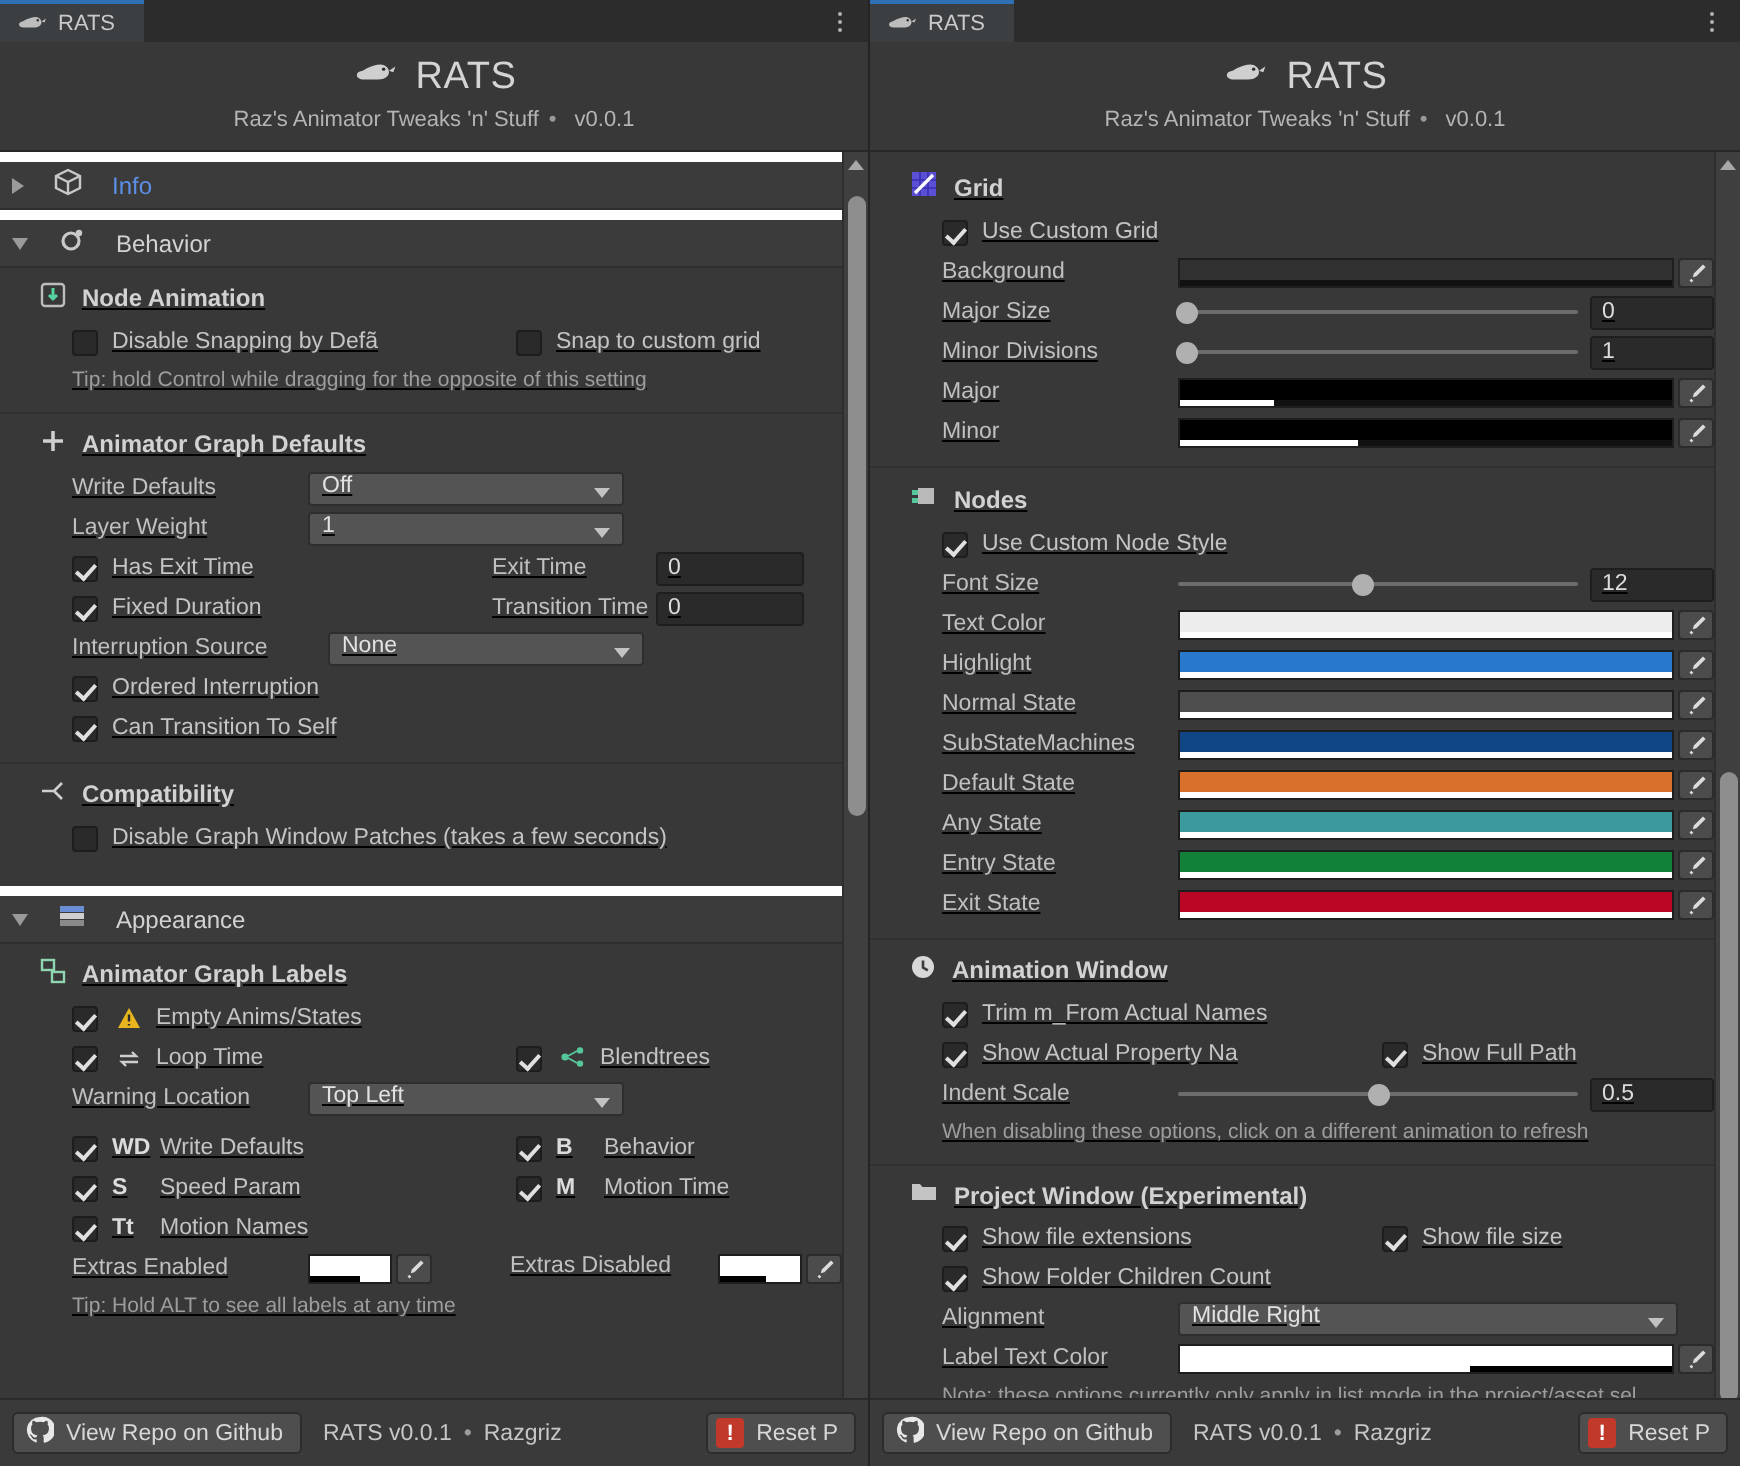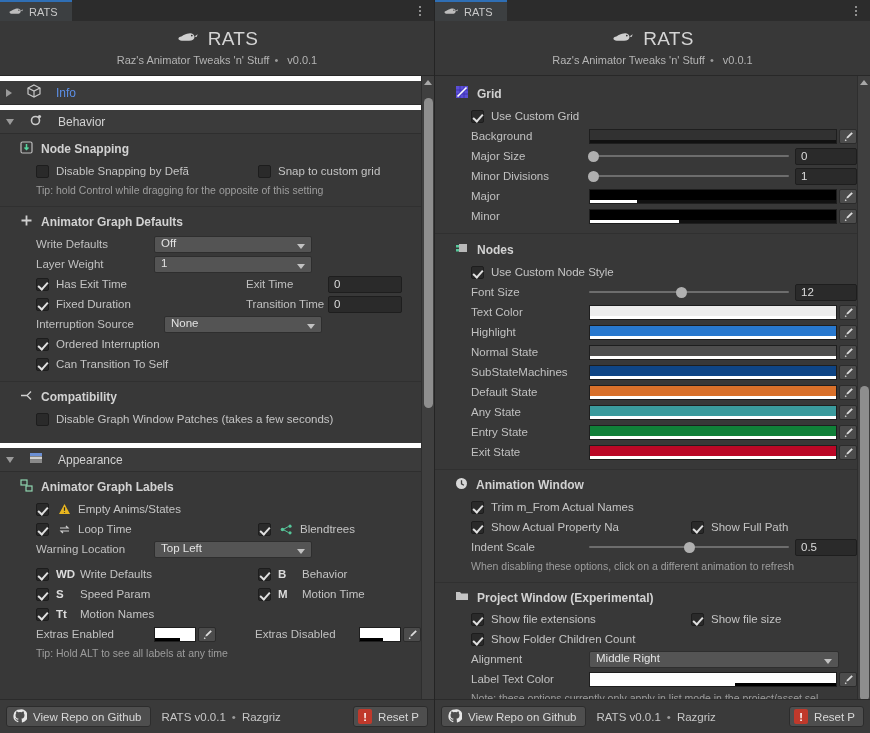--- a/index.html
+++ b/index.html
@@ -84,21 +84,21 @@
     background: #3b3b3b;
     border-top: 5px solid #ffffff;
     border-bottom: 1px solid #2e2e2e;
     font-size: 12px; color: #d2d2d2;
   }
   .foldout.blue { color: #5c8fe6; }
   .arrow-r { width:0; height:0; border-top:4px solid transparent; border-bottom:4px solid transparent; border-left:6px solid #9a9a9a; }
   .arrow-d { width:0; height:0; border-left:4px solid transparent; border-right:4px solid transparent; border-top:6px solid #9a9a9a; }
 
   
-  .group { padding: 7px 0 7px 0; }
+  .group { padding: 7px 0 7px 0; text-decoration: underline; }
   .group + .group { border-top: 1px solid #303030; }
   .group-head {
     display: flex; align-items: center; gap: 8px;
     padding-left: 20px; margin-bottom: 4px;
     font-size: 12px; color: #d2d2d2; font-weight: bold;
   }
   .row {
     display: flex; align-items: center;
     height: 20px; padding-left: 36px;
     font-size: 11.5px; color: #c2c2c2;
@@ -116,21 +116,21 @@
     border-radius: 2px; position: relative; margin-right: 7px;
   }
   .cb.on::after {
     content: ""; position: absolute; left: 3px; top: 1px;
     width: 4px; height: 8px; border: solid #e0e0e0;
     border-width: 0 2px 2px 0; transform: rotate(42deg);
   }
   .cb-text { color: #c4c4c4; }
   .two-col { display: flex; gap: 12px; }
   .col-a { width: 210px; display: flex; align-items: center; }
-  .col-b { display: flex; align-items: center; }
+  .col-b { display: flex; align-items: flex-start; }
   .two-col .col-a, .two-col .col-b { font-size: 11.5px; color: #c4c4c4; }
   .tag { display:inline-block; width: 24px; font-weight: bold; color: #dcdcdc; font-size: 11.5px;}
   .mini-ico { width: 16px; margin-right: 6px; display: inline-flex; justify-content: center; }
 
   
   .dropdown {
     height: 17px; background: #545454; border: 1px solid #2e2e2e;
     border-radius: 2px; display: flex; 
     padding: 0 6px; font-size: 11.5px; color: #e2e2e2;
     position: relative;
@@ -256,21 +256,21 @@
         </div>
 
         <div class="group">
           <div class="group-head">
             <span>
               <svg width="13" height="13" viewBox="0 0 13 13">
                   <rect x="1" y="1" width="11" height="11" rx="1.5" fill="none" stroke="#bdbdbd" stroke-width="1.2"></rect>
                   <path d="M6.5 3v5M4.5 6.5l2 2 2-2" stroke="#55d6a0" stroke-width="1.5" fill="none"></path>
                 </svg>
             </span>
-            <span>Node Snapping</span>
+            <span>Node Animation</span>
           </div>
           <div class="row two-col">
             <div class="col-a">
               <span class="cb"></span>
               <span class="cb-text">Disable Snapping by Defã</span>
             </div>
             <div class="col-b">
               <span class="cb"></span>
               <span class="cb-text">Snap to custom grid</span>
             </div>

